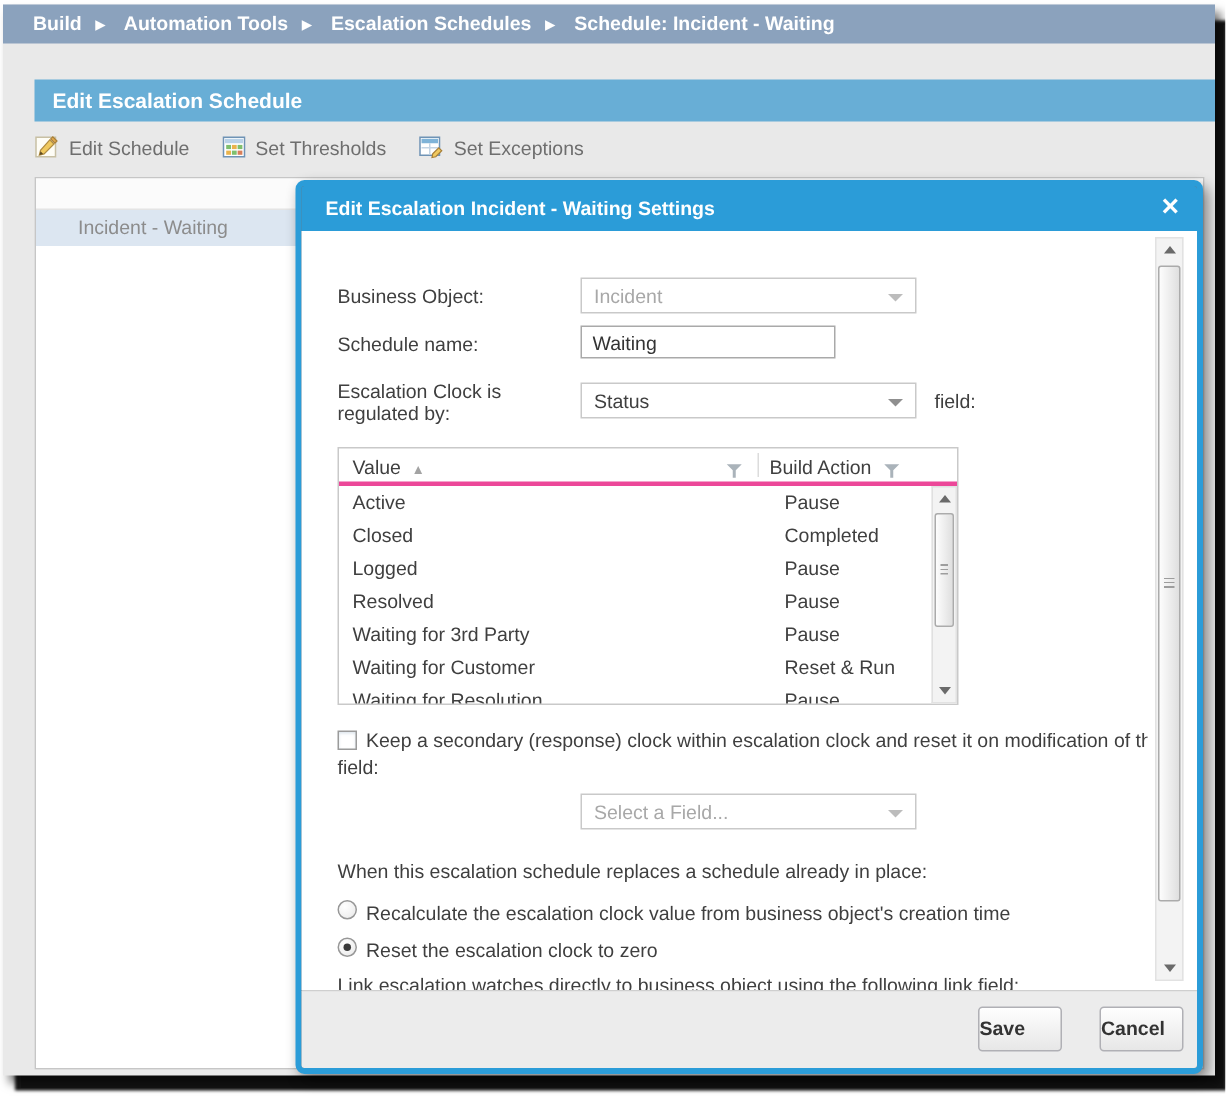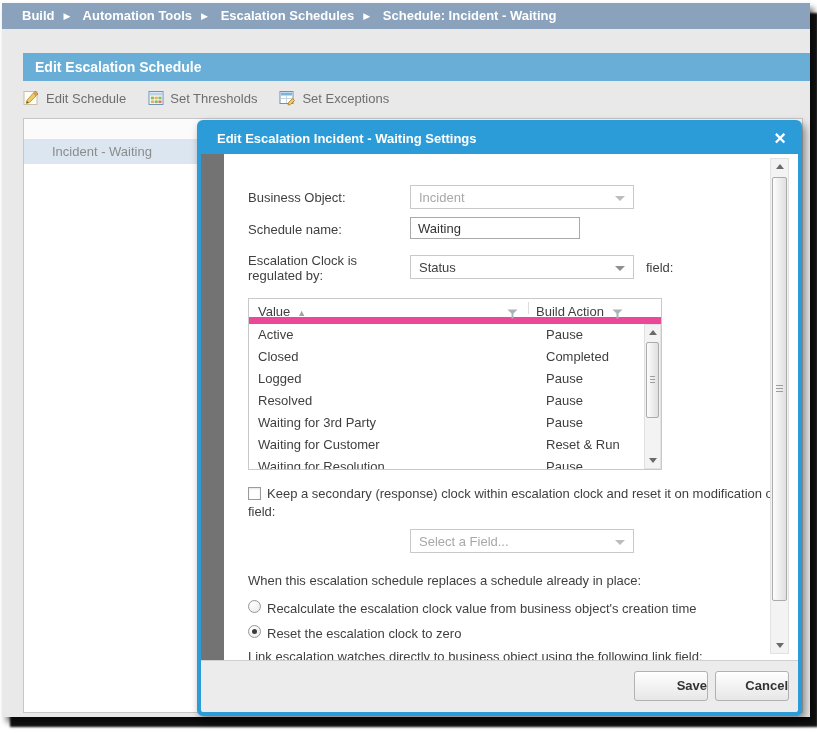--- a/index.html
+++ b/index.html
@@ -37,41 +37,41 @@
   
   #dialog{left:195px;top:117px;width:605px;height:596px;background:#737373;
           border:4px solid var(--accent,#2b9cd8);border-radius:6px;
           box-shadow:3px 4px 9px rgba(0,0,0,0.45);}
   #dialog-title{position:relative;height:30px;background:var(--accent,#2b9cd8);color:#fff;
                 font-size:13px;font-weight:bold;line-height:30px;padding:0 16px;
                 border-radius:2px 2px 0 0;}
   #dialog-close{position:absolute;right:12px;top:0;height:30px;line-height:28px;font-size:20px;
                 font-weight:bold;color:#fff;cursor:pointer;}
   #dialog-body{position:relative;height:506px;overflow:hidden;background:#fff;
-               font-size:13px;color:#3f3f3f;margin-left:23px;}
+               font-size:13px;color:#3f3f3f;}
   #dialog-footer{position:relative;height:52px;background:#ececec;border-top:1px solid #cfcfcf;
                  border-radius:0 0 2px 2px;}
 
   .lbl{line-height:15px;}
 
   
   .dropdown{border:1px solid #c9c9c9;background:#fff;height:24px;}
   .dropdown .dd-text{position:absolute;left:8px;top:4px;line-height:16px;white-space:nowrap;
                      overflow:hidden;max-width:185px;}
   .dropdown .dd-arrow{position:absolute;right:8px;top:10px;width:0;height:0;
                       border-left:5px solid transparent;border-right:5px solid transparent;
                       border-top:5px solid #8f8f8f;}
   .dropdown.disabled .dd-text{color:#a8a8a8;}
   .dropdown.disabled .dd-arrow{border-top-color:#bcbcbc;}
   .tinput{border:1px solid #a9a9a9;background:#fff;height:22px;font-size:13px;color:#333;
           padding:0 7px;outline:none;width:100%;}
 
   
   #value-table{left:24px;top:144px;width:414px;height:172px;border:1px solid #c9c9c9;background:#fff;}
-  #thead{position:relative;height:25px;border-bottom:7px solid #ec4899;}
+  #thead{position:relative;height:25px;border-bottom:3px solid #ec4899;}
   #thead .thtext{position:absolute;top:5px;color:#3f3f3f;}
   #thead .sort{font-size:9px;color:#a3a3a3;margin-left:7px;}
   #col-divider{position:absolute;left:279px;top:3px;bottom:3px;width:1px;background:#dcdcdc;}
   #tbody{position:relative;height:145px;overflow:hidden;}
   .trow{display:flex;height:22px;line-height:22px;width:397px;cursor:default;gap:12px;}
   .tc1{width:285px;padding-left:9px;overflow:hidden;white-space:nowrap;}
   .tc2{flex:1;overflow:hidden;white-space:nowrap;}
 
   
   .sb{background:#f3f3f3;border:1px solid #e2e2e2;}
@@ -94,23 +94,23 @@
   
   .checkbox{width:13px;height:13px;border:1px solid #9b9b9b;background:#fff;
             box-shadow:inset 0 1px 2px rgba(120,150,180,0.25);cursor:pointer;}
   .clip1{white-space:nowrap;overflow:hidden;height:16px;line-height:16px;}
   .radio{width:13px;height:13px;border:1px solid #979797;border-radius:50%;
          background:radial-gradient(circle at 35% 30%,#fff,#e8e8e8);cursor:pointer;}
   .radio.checked::after{content:"";position:absolute;left:3px;top:3px;width:5px;height:5px;
                         border-radius:50%;background:#3a3a3a;}
 
   
-  .btn{position:absolute;top:10px;width:74px;height:30px;border:1px solid #b0b0b5;border-radius:3px;
+  .btn{position:absolute;top:10px;width:56px;height:30px;border:1px solid #b0b0b5;border-radius:3px;
        background:linear-gradient(#fefefe,#e7e7e7);font-size:13px;font-weight:bold;color:#333;
-       text-align:right;line-height:28px;cursor:pointer;box-shadow:inset 0 1px 0 #fff;}
+       text-align:left;line-height:28px;cursor:pointer;box-shadow:inset 0 1px 0 #fff;}
 </style>
 </head>
 <body>
 
 <div id="stage">
   <div id="window" class="abs">
 
     <div id="breadcrumb" class="abs">
       <span class="crumb">Build</span><span class="sep">▶</span>
       <span class="crumb">Automation Tools</span><span class="sep">▶</span>

